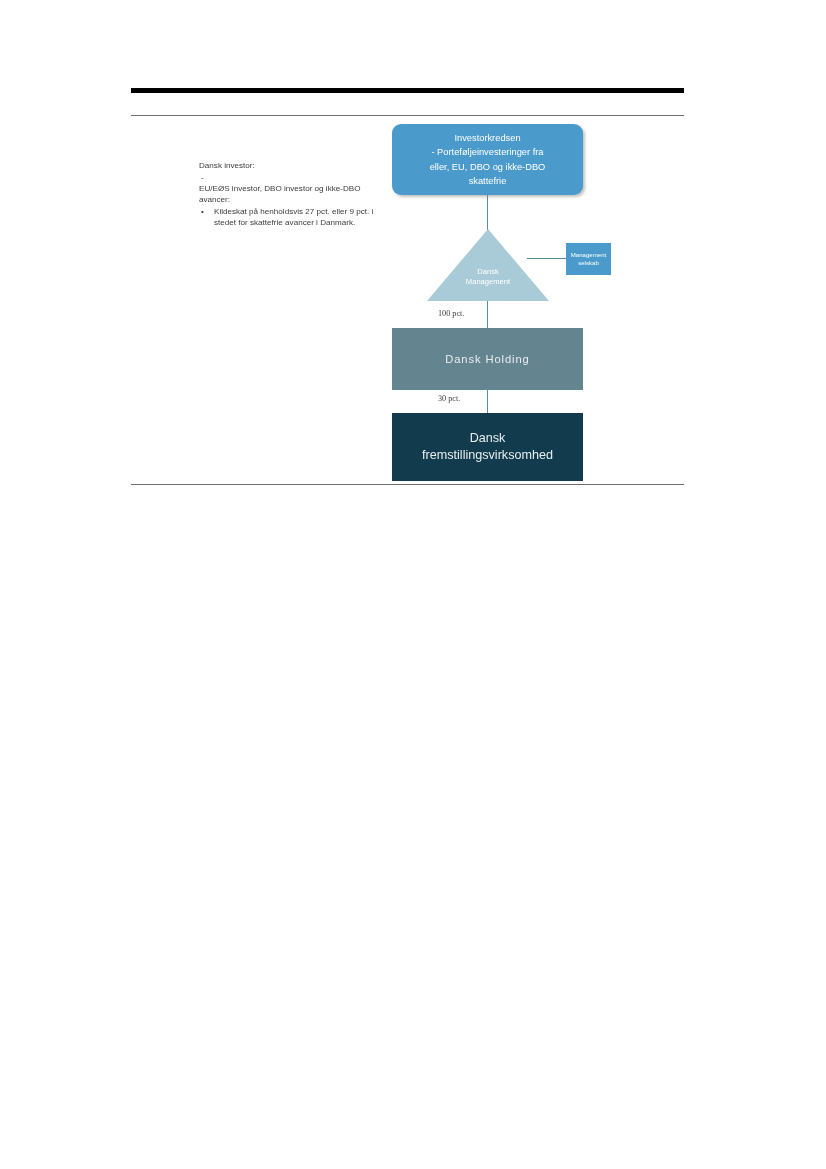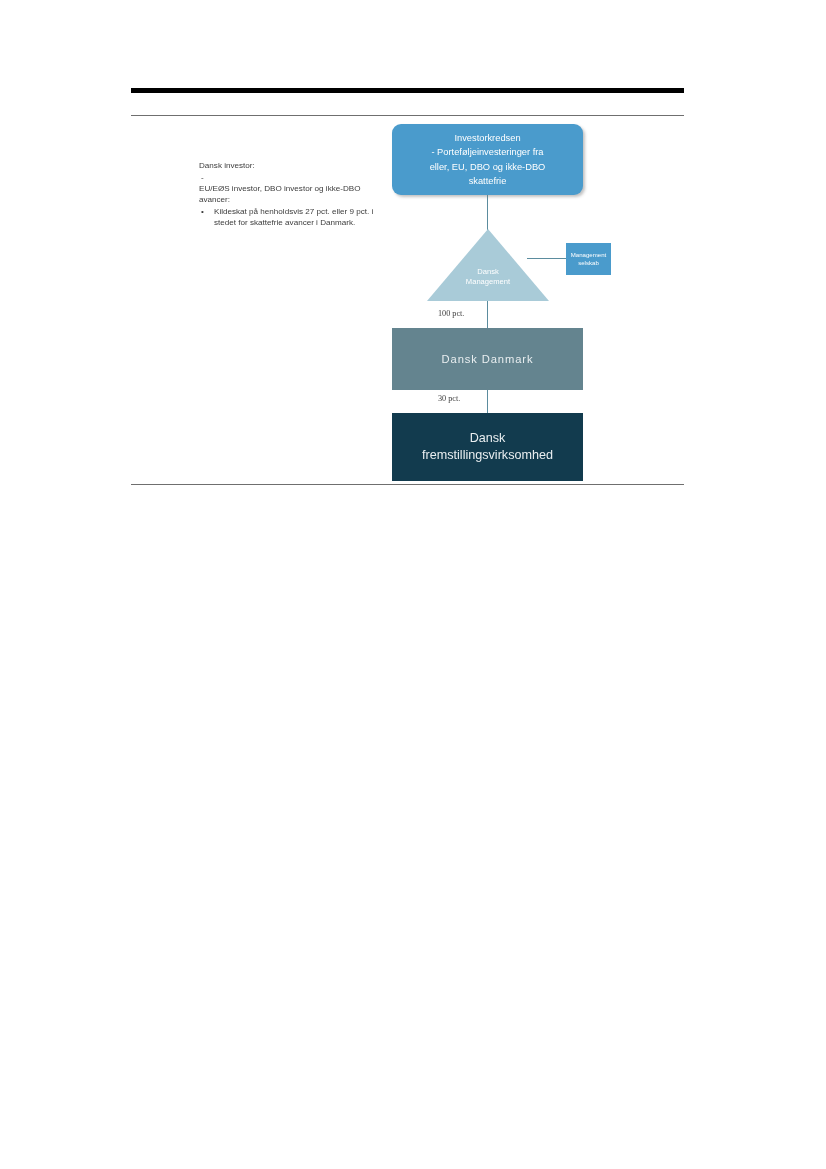--- a/index.html
+++ b/index.html
@@ -279,21 +279,21 @@
     <div class="node-mgmt">
       <div>
         <div>Management</div>
         <div>selskab</div>
       </div>
     </div>
 
     <div class="edge-label edge-label-100">100 pct.</div>
 
     <div class="node-holding">
-      <span>Dansk Danmark</span>
+      <span>Dansk Holding</span>
     </div>
 
     <div class="edge-label edge-label-80">30 pct.</div>
 
     <div class="node-opco">
       <div>
         <div>Dansk</div>
         <div>fremstillingsvirksomhed</div>
       </div>
     </div>

